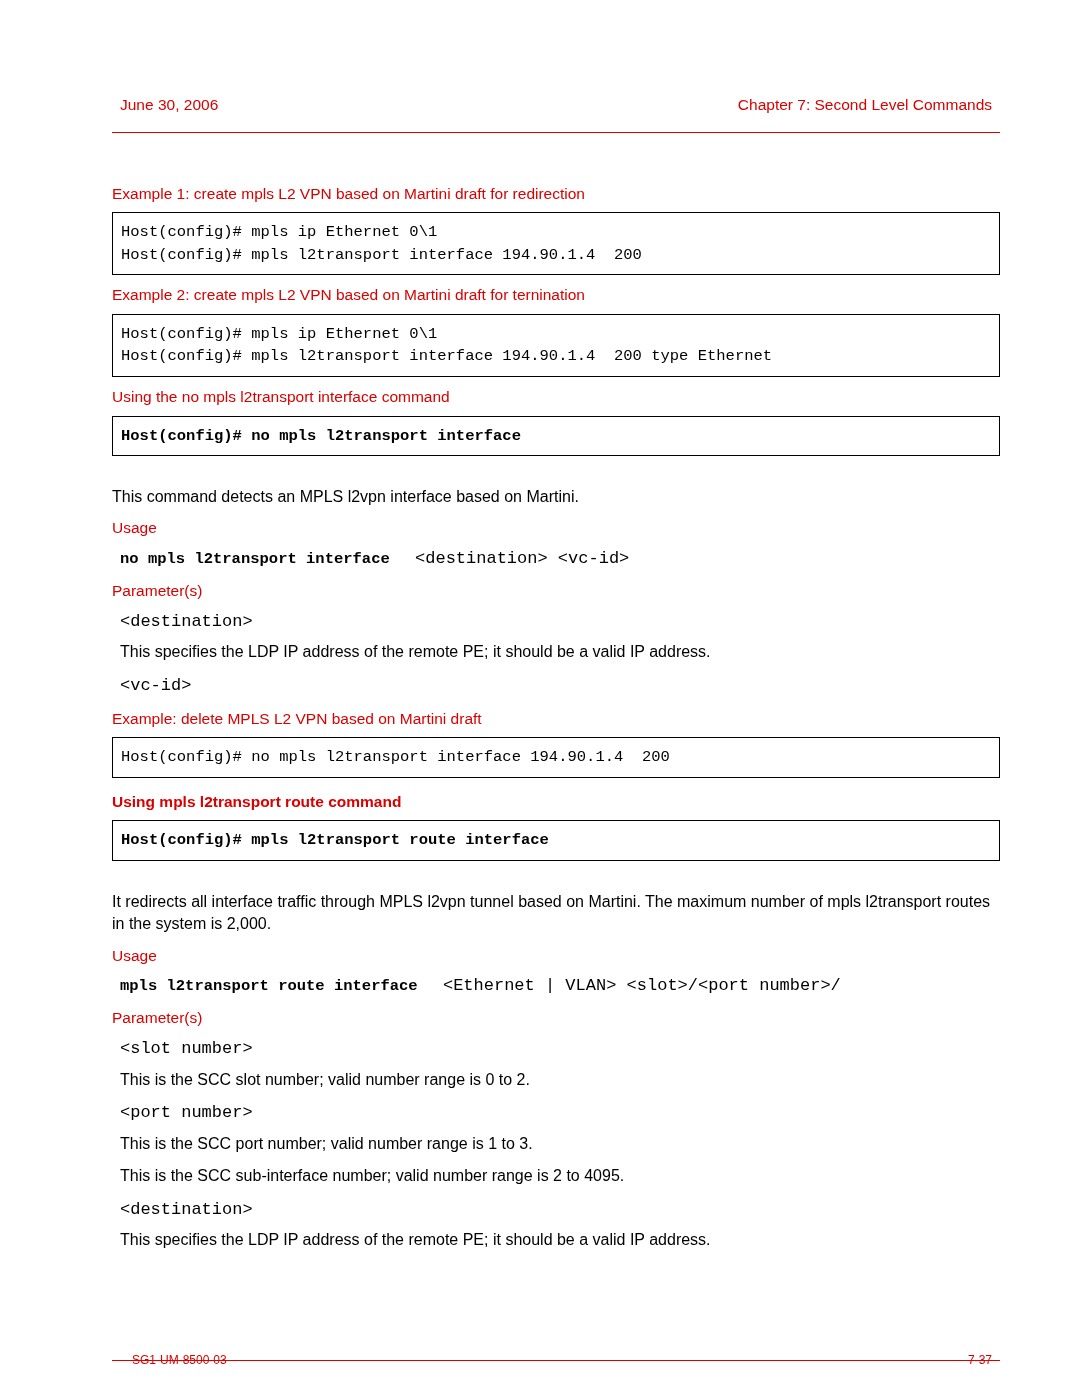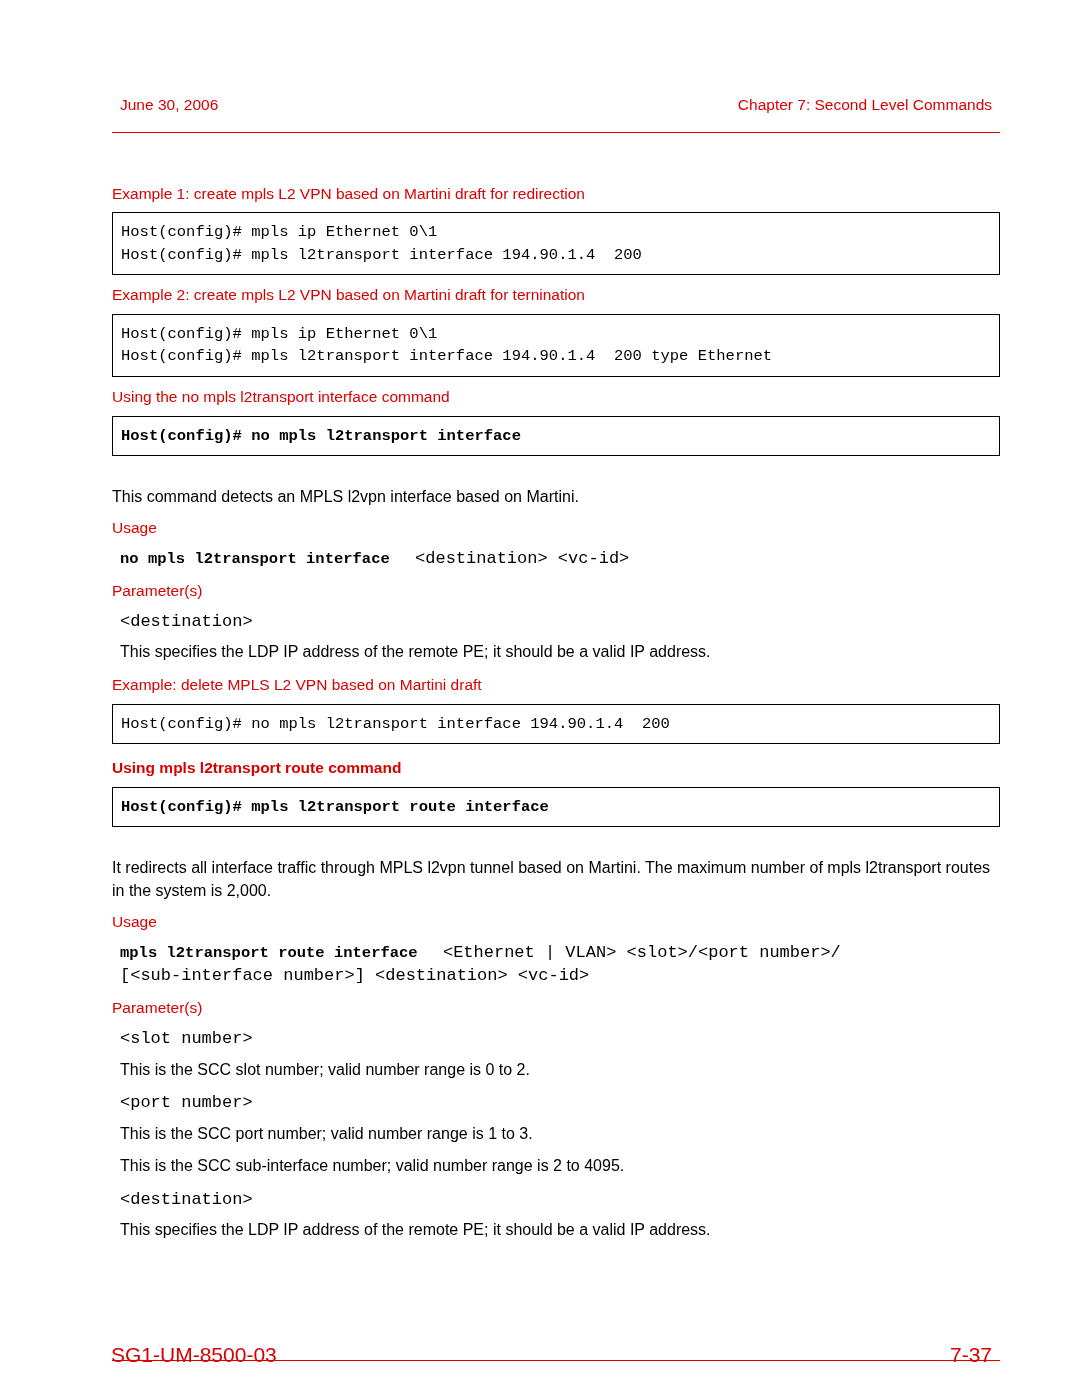--- a/index.html
+++ b/index.html
@@ -32,26 +32,26 @@
     margin-top: 18px;
     margin-bottom: 2px;
     position: absolute;
     bottom: 50px;
     left: 88px;
     right: 88px;
   }
   .footer {
     position: absolute;
     bottom: 28px;
-    left: 79px;
+    left: 100px;
     right: 88px;
     display: flex;
     justify-content: space-between;
     color: #D90000;
-    font-size: 21px;
+    font-size: 12px;
   }
   .section-heading {
     color: #D90000;
     font-size: 15.5px;
     margin-top: 9px;
     margin-bottom: 4px;
   }
   .section-heading.first { margin-top: 0; }
   .code-box {
     border: 1px solid #000;
@@ -120,35 +120,35 @@
 <div class="usage-block">
   <span class="mono-bold">no mpls l2transport interface </span><span class="mono">&lt;destination&gt; &lt;vc-id&gt;</span>
 </div>
 
 <div class="section-heading">Parameter(s)</div>
 <div class="param-block">
   <div class="mono">&lt;destination&gt;</div>
   <div class="body-text">This specifies the LDP IP address of the remote PE; it should be a valid IP address.</div>
 </div>
 <div class="param-block">
+  <div class="mono">&lt;vc-id&gt;</div>
 </div>
 
 <div class="section-heading">Example: delete MPLS L2 VPN based on Martini draft</div>
 <div class="code-box">Host(config)# no mpls l2transport interface 194.90.1.4  200</div>
 
 <div class="subsection-title">Using mpls l2transport route command</div>
 <div class="code-box bold">Host(config)# mpls l2transport route interface</div>
 
 <div class="gap"></div>
 <div class="body-text">It redirects all interface traffic through MPLS l2vpn tunnel based on Martini. The maximum number of mpls l2transport routes in the system is 2,000.</div>
 
 <div class="section-heading">Usage</div>
 <div class="usage-block">
   <span class="mono-bold">mpls l2transport route interface </span><span class="mono">&lt;Ethernet | VLAN&gt; &lt;slot&gt;/&lt;port number&gt;/</span><br>
-  <span class="mono">[&lt;sub-interface number&gt;] &lt;destination&gt; &lt;vc-id&gt;</span>
 </div>
 
 <div class="section-heading">Parameter(s)</div>
 <div class="param-block">
   <div class="mono">&lt;slot number&gt;</div>
   <div class="body-text">This is the SCC slot number; valid number range is 0 to 2.</div>
 </div>
 <div class="param-block">
   <div class="mono">&lt;port number&gt;</div>
   <div class="body-text">This is the SCC port number; valid number range is 1 to 3.</div>

